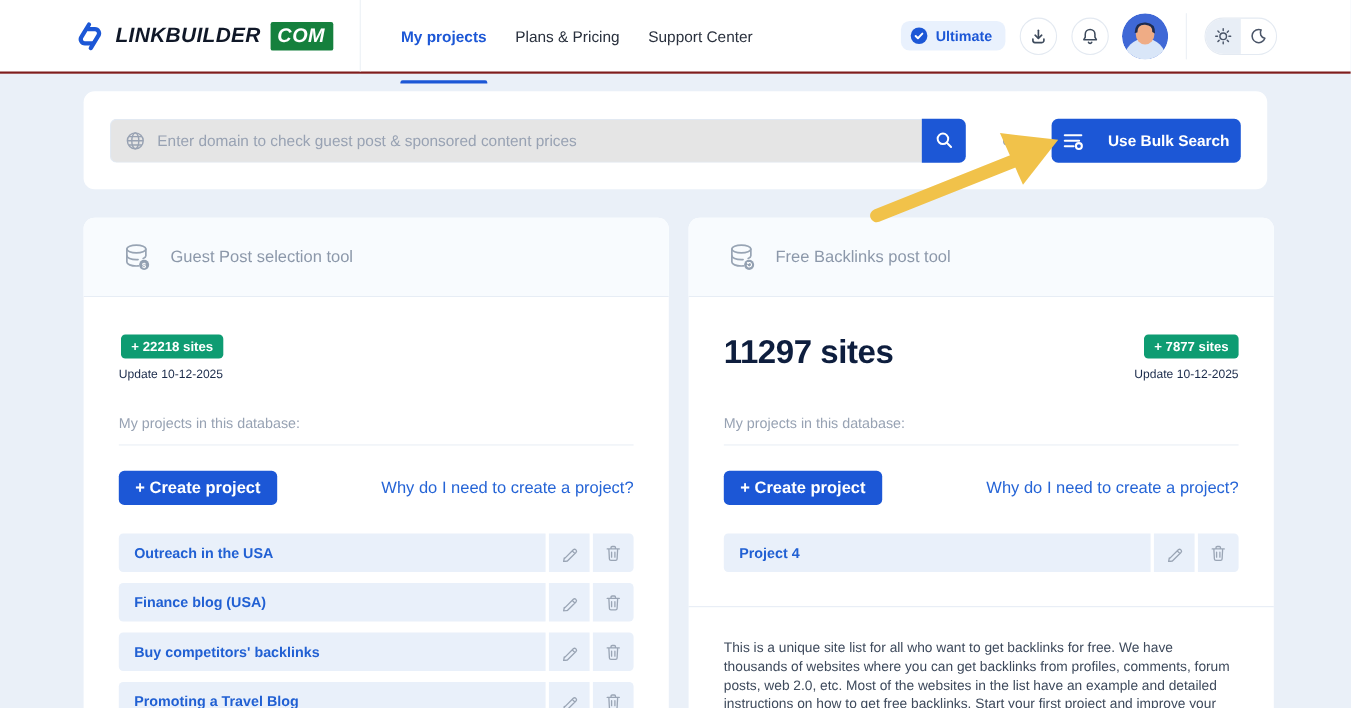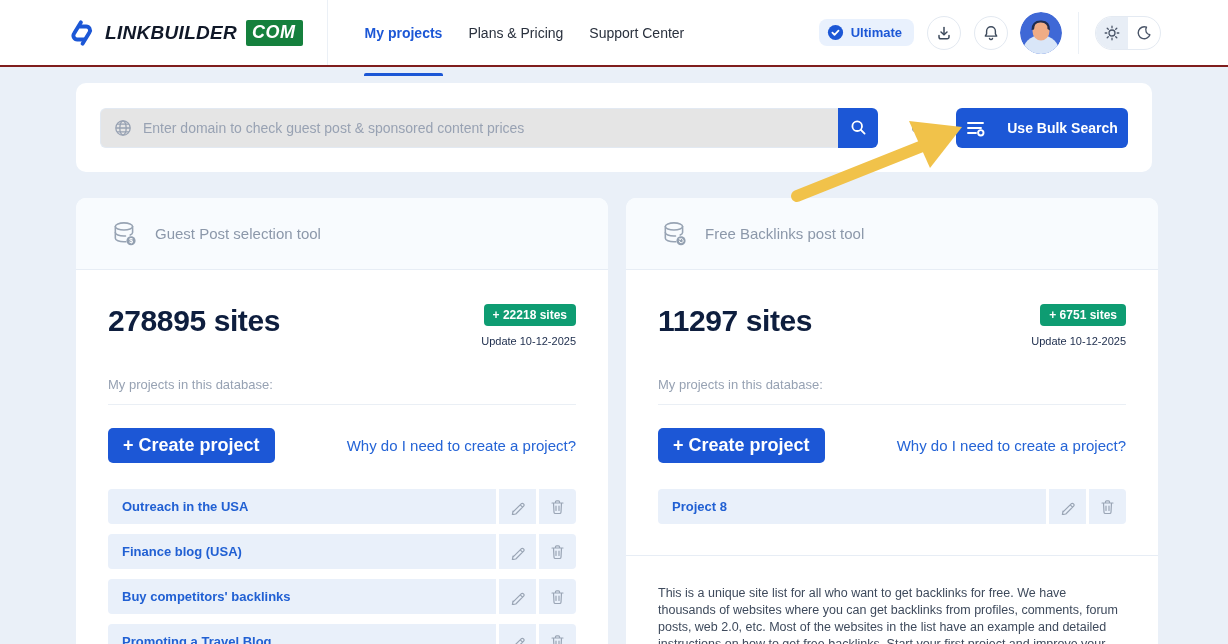--- a/index.html
+++ b/index.html
@@ -41,21 +41,21 @@
   .card-title { font-size:15px; color:#8C98AA; }
   .card-body { padding:0 32px; }
   .stats-row { display:flex; justify-content:space-between; align-items:flex-start; margin-top:34px; }
   .sites-count { font-size:30px; font-weight:800; color:#0E1E3E; letter-spacing:-0.4px; }
   .stats-right { display:flex; flex-direction:column; align-items:flex-end; gap:9px; }
   .added-badge { background:#0E9C72; color:#fff; font-size:12px; font-weight:bold; padding:4px 9px; border-radius:4px; }
   .update-text { font-size:11px; color:#1B2B4B; }
   .projects-label { margin-top:30px; font-size:13px; color:#97A2B3; }
   .body-hr { border:none; border-top:1px solid #EAEFF5; margin-top:12px; }
   .actions-row { margin-top:23px; display:flex; justify-content:space-between; align-items:center; }
-  .create-btn { background:#1C57D6; color:#fff; border:none; border-radius:5px; font-size:18px; font-weight:bold; padding:7px 15px; cursor:pointer; font-family:"Liberation Sans", sans-serif; }
+  .create-btn { background:#1C57D6; color:#fff; border:none; border-radius:5px; font-size:15px; font-weight:bold; padding:7px 15px; cursor:pointer; font-family:"Liberation Sans", sans-serif; }
   .help-link { font-size:15px; color:#2564D6; text-decoration:none; cursor:pointer; }
   .project-list { margin-top:26px; display:flex; flex-direction:column; gap:10px; }
   .project-row { display:flex; height:35px; }
   .project-cell { flex:1; background:#E9F0FA; border-radius:4px 0 0 4px; display:flex; align-items:center; padding-left:14px; font-size:13px; font-weight:bold; color:#2160D3; cursor:pointer; }
   .icon-cell { width:37px; margin-left:3px; background:#E9F0FA; display:flex; align-items:center; justify-content:center; cursor:pointer; }
   .icon-cell.last { border-radius:0 4px 4px 0; }
   .card-divider { border:none; border-top:1px solid #E7EDF5; margin-top:31px; }
   .card-desc { margin-top:29px; font-size:12.5px; line-height:17px; color:#3E4A5C; max-width:474px; }
 
   .arrow-overlay { position:absolute; left:758px; top:108px; width:232px; height:112px; z-index:40; pointer-events:none; }
@@ -185,21 +185,20 @@
           <path d="M3.2 5.2 v5.8 c0 1.9 3.7 3.4 8.3 3.4 .5 0 1-.02 1.5-.05 M19.8 5.2 v5.8 c0 1-.9 1.8-2.3 2.4"></path>
           <path d="M3.2 11 v5.6 c0 1.9 3.7 3.4 8.3 3.4 .6 0 1.2-.02 1.8-.07"></path>
         </g>
         <circle cx="18.3" cy="19" r="4.4" fill="#93A0B1"></circle>
         <text x="18.3" y="21.4" font-size="6.5" font-weight="bold" fill="#fff" text-anchor="middle" font-family="Liberation Sans, sans-serif">$</text>
       </svg>
       <span class="card-title">Guest Post selection tool</span>
     </div>
     <div class="card-body">
       <div class="stats-row">
-        <div class="sites-count">278895 sites</div>
         <div class="stats-right">
           <div class="added-badge">+ 22218 sites</div>
           <div class="update-text">Update 10-12-2025</div>
         </div>
       </div>
       <div class="projects-label">My projects in this database:</div>
       <hr class="body-hr">
       <div class="actions-row">
         <button class="create-btn">+ Create project</button>
         <a class="help-link">Why do I need to create a project?</a>
@@ -280,33 +279,33 @@
         <circle cx="18.3" cy="19" r="4.4" fill="#93A0B1"></circle>
         <path d="M16.6 19 a1.9 1.9 0 1 0 .6-1.5" stroke="#fff" stroke-width="0.9" fill="none"></path>
         <path d="M16.6 16.6 l.5 1.2 1.2-.5" stroke="#fff" stroke-width="0.9" fill="none"></path>
       </svg>
       <span class="card-title">Free Backlinks post tool</span>
     </div>
     <div class="card-body">
       <div class="stats-row">
         <div class="sites-count">11297 sites</div>
         <div class="stats-right">
-          <div class="added-badge">+ 6751 sites</div>
+          <div class="added-badge">+ 7877 sites</div>
           <div class="update-text">Update 10-12-2025</div>
         </div>
       </div>
       <div class="projects-label">My projects in this database:</div>
       <hr class="body-hr">
       <div class="actions-row">
         <button class="create-btn">+ Create project</button>
         <a class="help-link">Why do I need to create a project?</a>
       </div>
       <div class="project-list">
         <div class="project-row">
-          <div class="project-cell">Project 8</div>
+          <div class="project-cell">Project 4</div>
           <div class="icon-cell">
             <svg width="16" height="16" viewBox="0 0 16 16">
                 <path d="M3.4 12.6 L11.2 4.8 a1.7 1.7 0 0 1 2.4 2.4 L5.8 15 l-3.4.6 .6-3.4 z M10.2 5.8 l2.4 2.4" stroke="#9AA5B5" stroke-width="1.2" fill="none" stroke-linejoin="round"></path>
               </svg>
           </div>
           <div class="icon-cell last">
             <svg width="15" height="16" viewBox="0 0 15 16">
                 <g stroke="#9AA5B5" stroke-width="1.2" fill="none" stroke-linecap="round" stroke-linejoin="round">
                   <path d="M2 4 h11 M5.5 4 V2.8 a1 1 0 0 1 1-1 h2 a1 1 0 0 1 1 1 V4 M3.5 4 l.5 9.2 a1.4 1.4 0 0 0 1.4 1.3 h4.2 a1.4 1.4 0 0 0 1.4-1.3 L11.5 4 M6 7 v4.5 M9 7 v4.5"></path>
                 </g>

